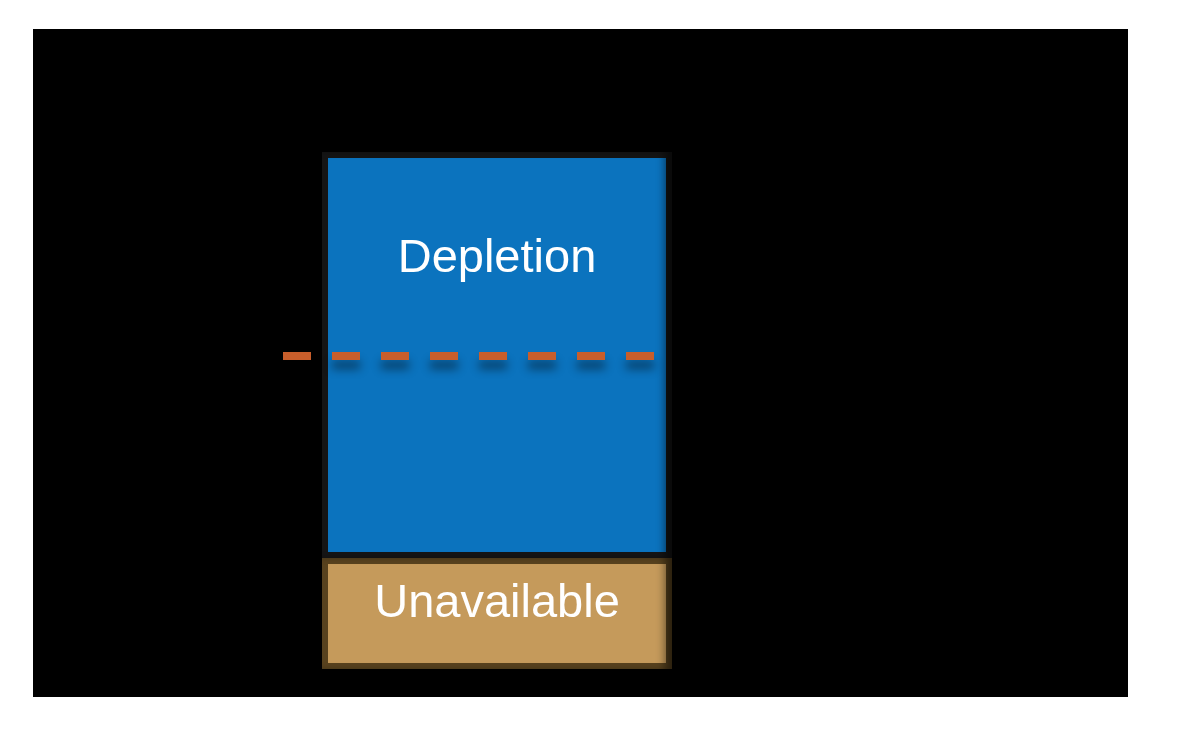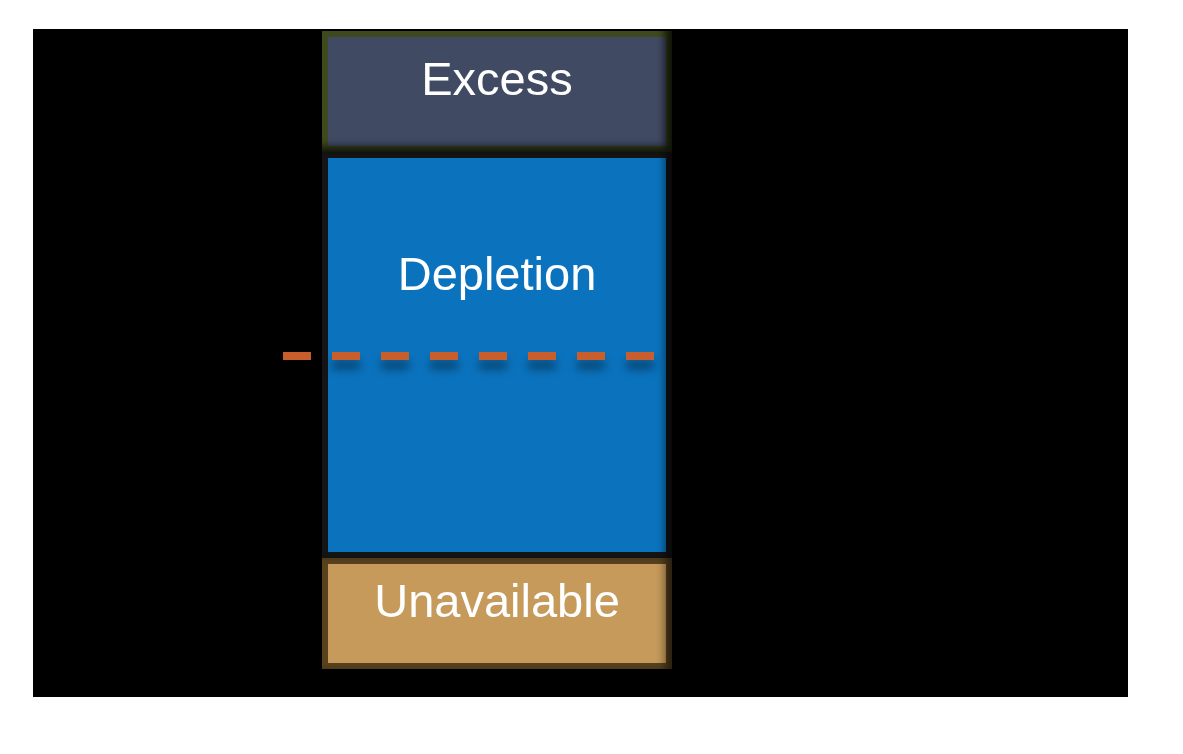--- a/index.html
+++ b/index.html
@@ -58,21 +58,20 @@
   .seg-unavailable::after { box-shadow: inset -10px 0 8px -3px rgba(0,0,0,0.5); }
 
   
   .depletion-label-zone {
     position: absolute;
     left: 0; top: 0;
     width: 100%; height: 195px;
     display: flex;
     align-items: center;
     justify-content: center;
-    margin-top: 18px;
   }
 
   .threshold-line {
     position: absolute;
     left: 283px; top: 352px;
     width: 387px; height: 8px;
     background: repeating-linear-gradient(
       to right,
       var(--dash-color) 0 28px,
       transparent 28px 49px
@@ -80,23 +79,20 @@
     filter: drop-shadow(0 9px 5px rgba(0,0,0,0.45));
     z-index: 3;
   }
 </style>
 </head>
 <body>
 
 <div class="canvas">
   <div class="slide-bg"></div>
 
-  <div class="seg seg-excess">
-    <span>Excess</span>
-  </div>
 
   <div class="seg seg-depletion">
     <div class="depletion-label-zone">
       <span>Depletion</span>
     </div>
   </div>
 
   <div class="threshold-line"></div>
 
   <div class="seg seg-unavailable">

